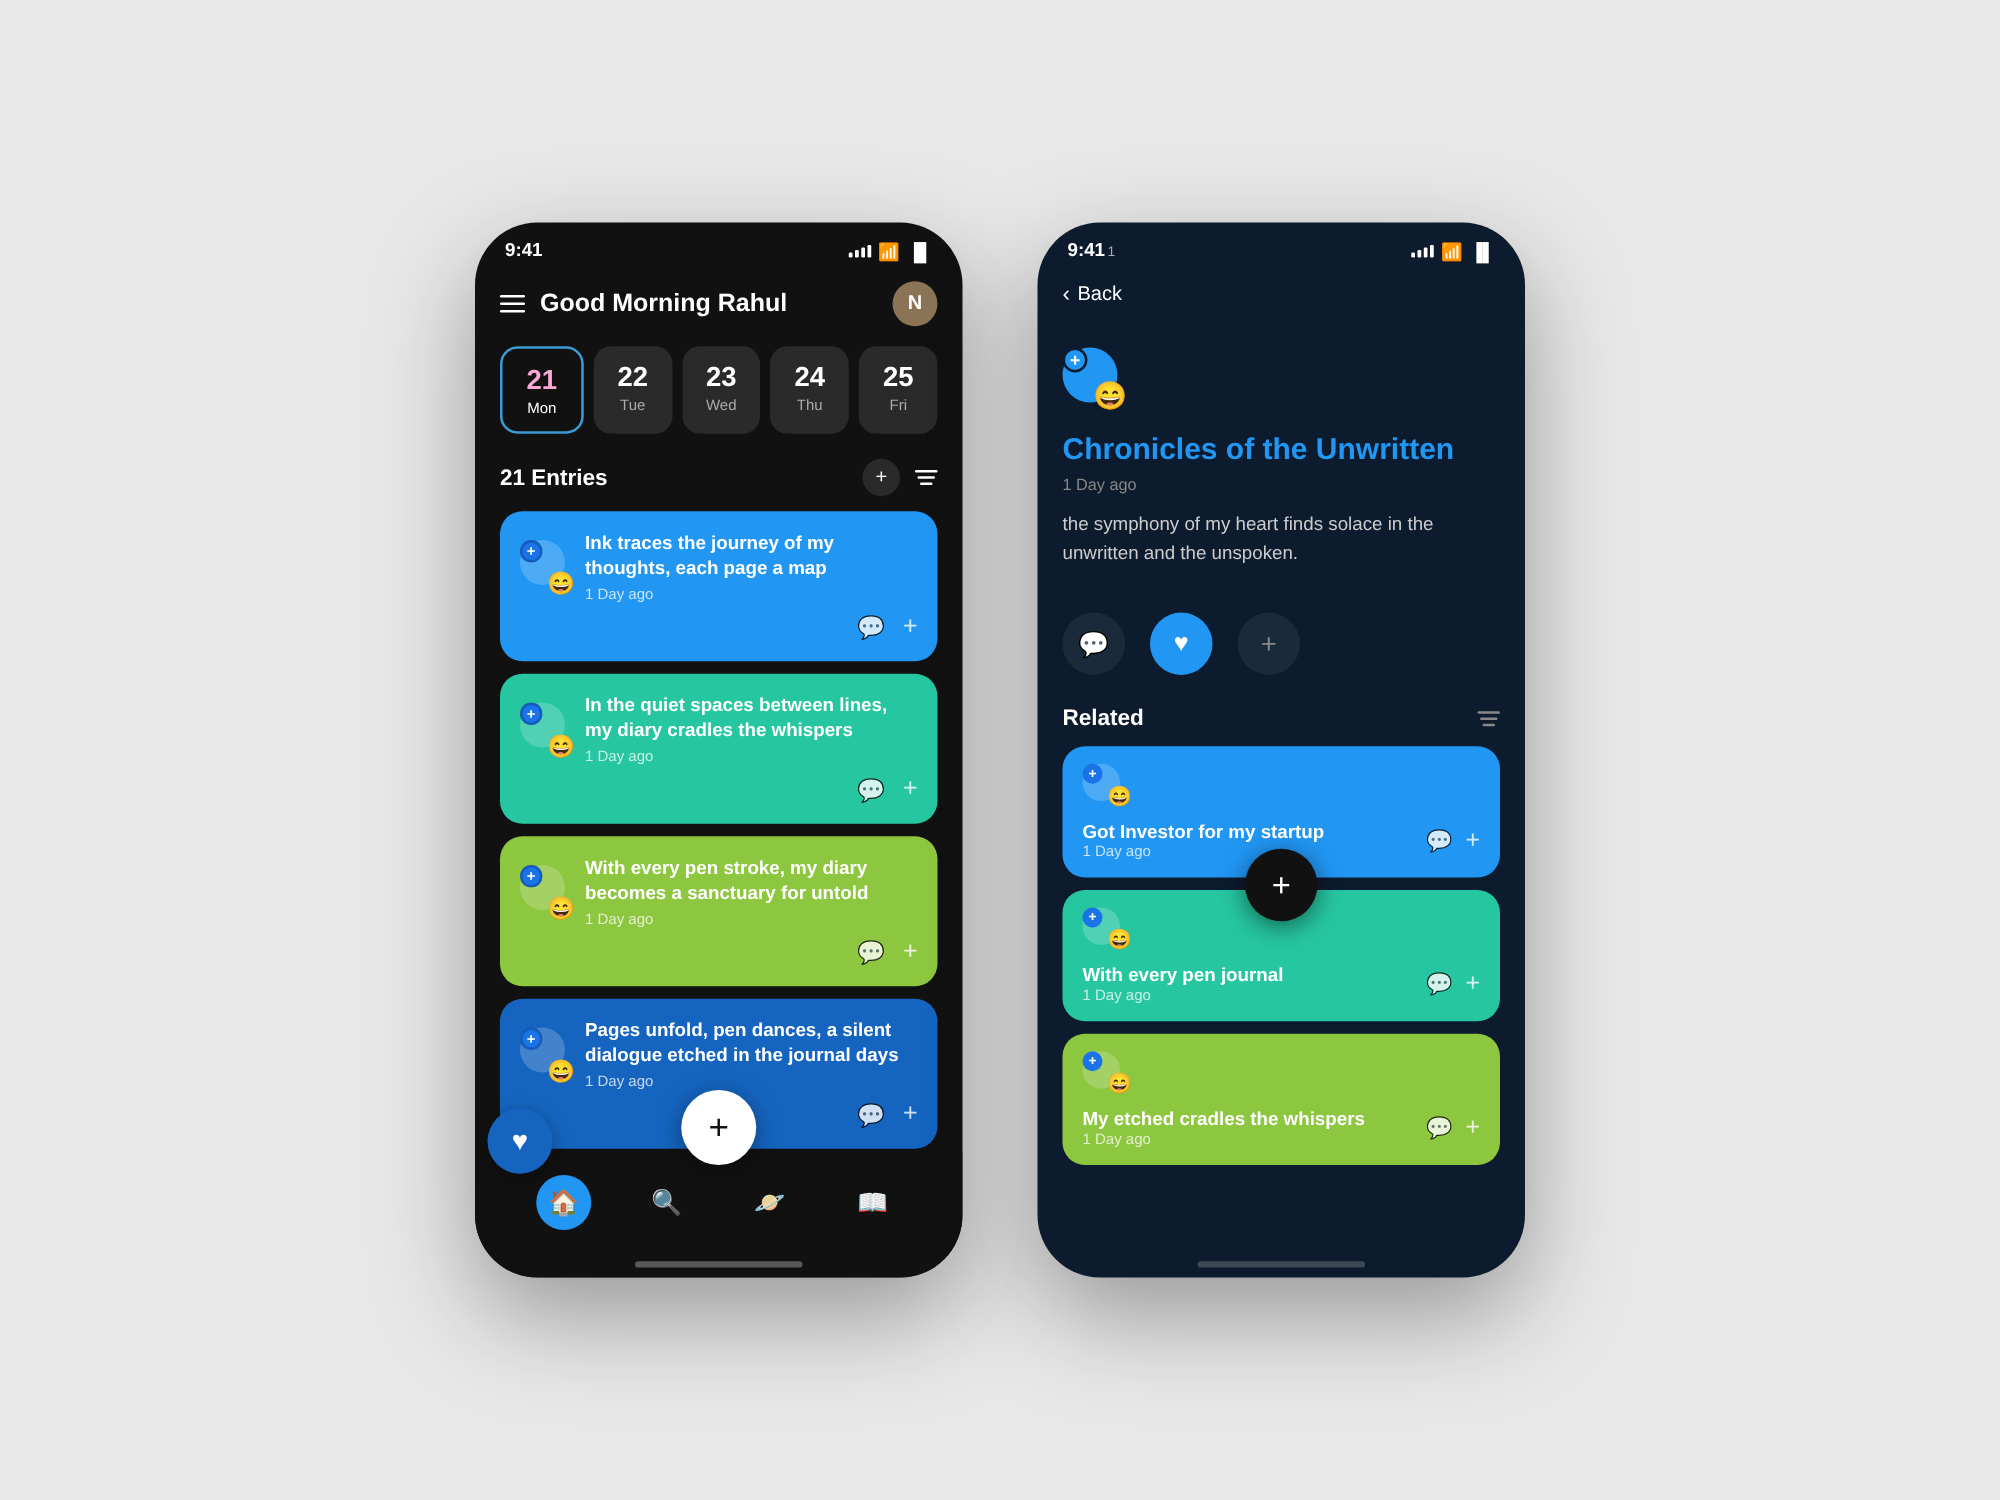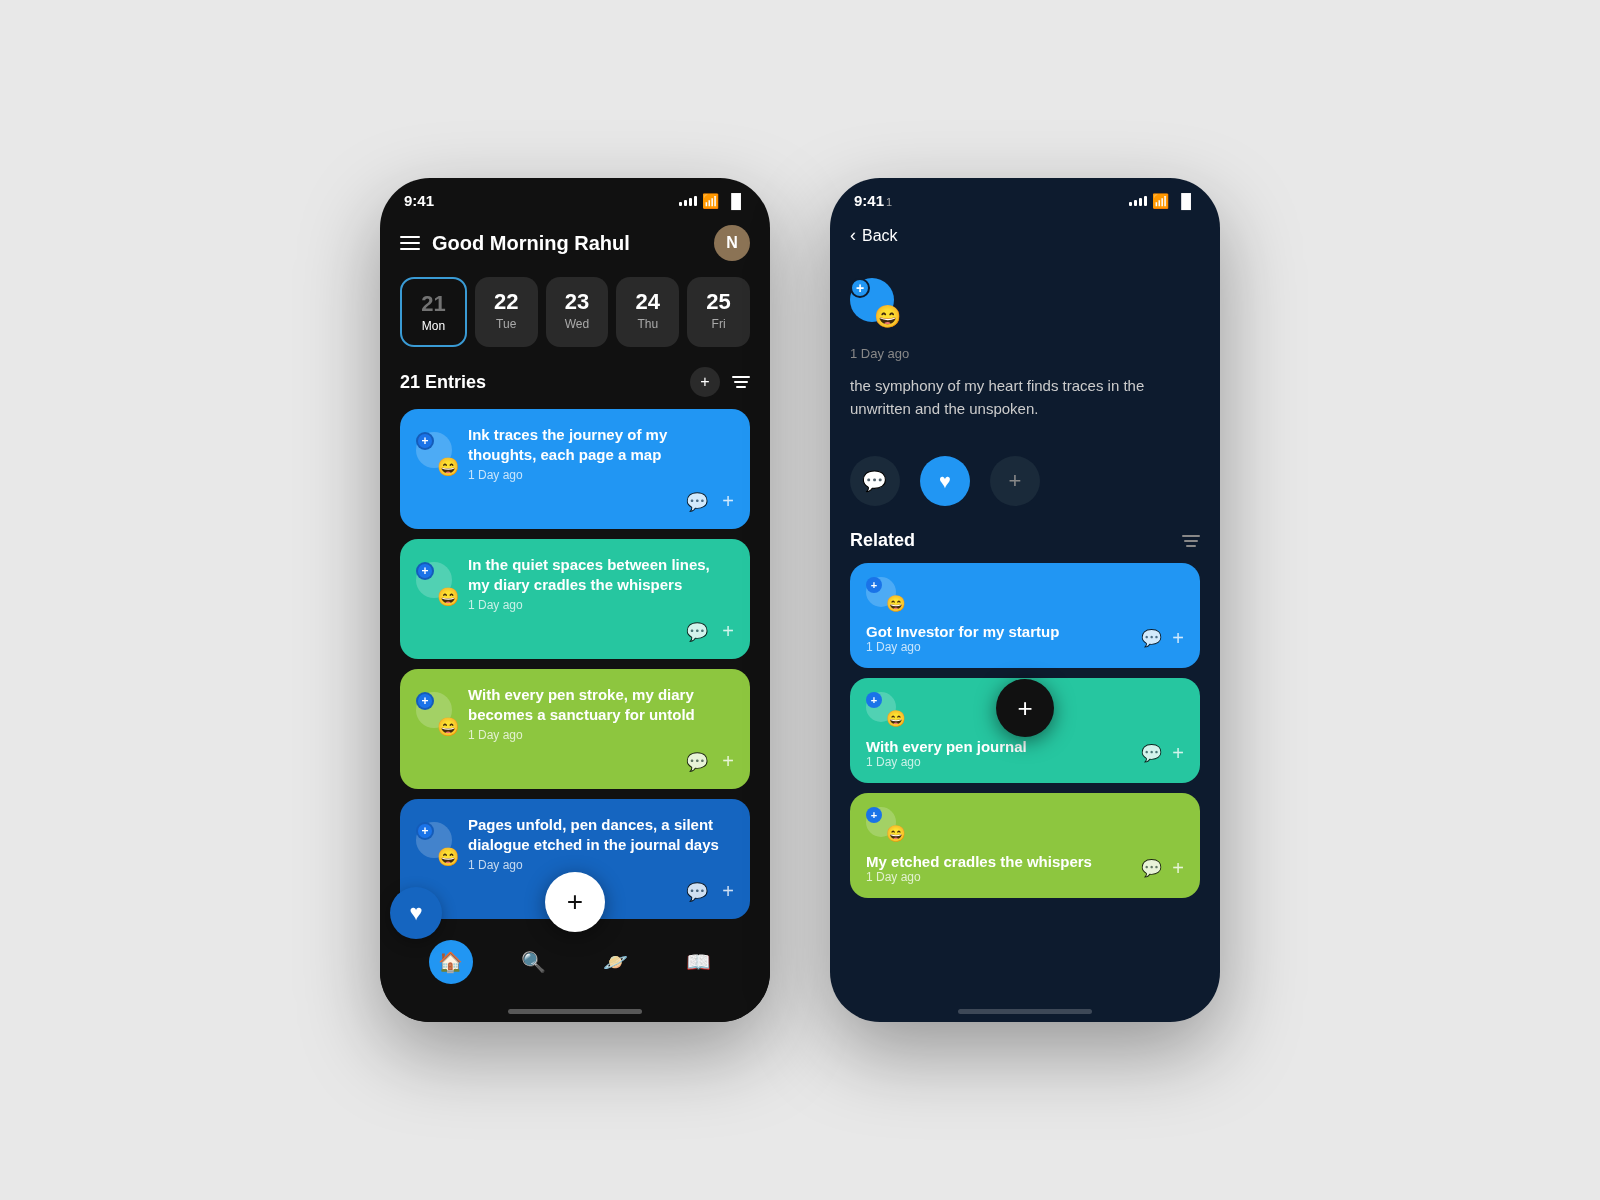--- a/index.html
+++ b/index.html
@@ -128,21 +128,21 @@
       border: 2px solid #3a9bd5;
       color: white;
     }
     .date-num {
       font-size: 22px;
       font-weight: 700;
       color: white;
       line-height: 1.2;
     }
     .date-item.active .date-num {
-      color: #737373;
+      color: #f9a8d4;
     }
     .date-day {
       font-size: 12px;
       color: #aaa;
       margin-top: 2px;
     }
     .date-item.active .date-day {
       color: white;
     }
 
@@ -759,22 +759,23 @@
     <span class="back-arrow">‹</span>
     <span>Back</span>
   </div>
 
   <div class="entry-hero">
     <div class="entry-icon-group">
       <div class="entry-icon-bg"></div>
       <div class="entry-plus-badge">+</div>
       <span class="entry-emoji-badge">😄</span>
     </div>
+    <div class="entry-title">Chronicles of the Unwritten</div>
     <div class="entry-time">1 Day ago</div>
-    <div class="entry-content">the symphony of my heart finds traces in the unwritten and the unspoken.</div>
+    <div class="entry-content">the symphony of my heart finds solace in the unwritten and the unspoken.</div>
   </div>
 
   <div class="entry-actions">
     <div class="action-circle">💬</div>
     <div class="action-circle liked">♥</div>
     <div class="action-circle plus-action">+</div>
   </div>
 
   <div class="related-header">
     <span class="related-title">Related</span>

